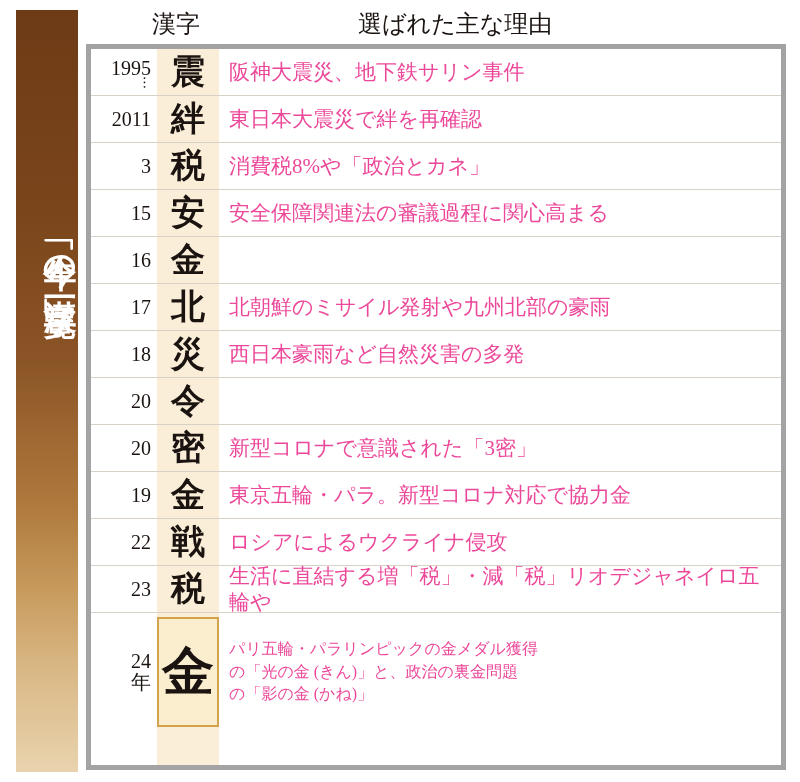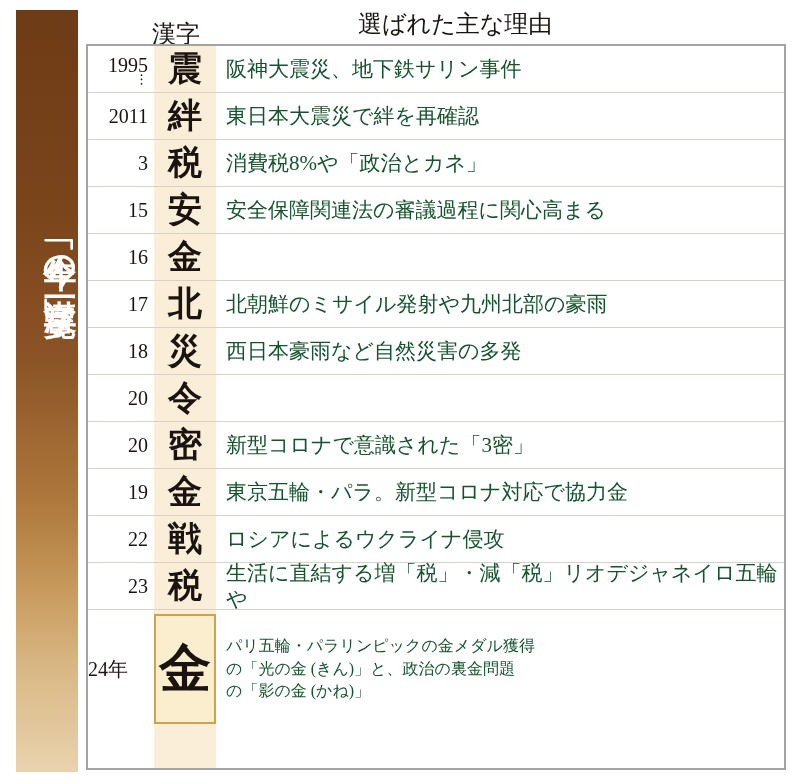--- a/index.html
+++ b/index.html
@@ -66,31 +66,31 @@
     white-space: nowrap;
   }
 
   
   .col-head {
     position: absolute;
     font-size: 24px;
     color: #1a1310;
     white-space: nowrap;
   }
-  .col-head-kanji { left: 152px; top: 18px; }
+  .col-head-kanji { left: 152px; top: 8px; }
   .col-head-reason { left: 358px; top: 8px; text-align: center; }
 
   
   .table-wrap {
     position: absolute;
     left: 86px;
     top: 44px;
     width: 700px;
     height: 726px;
-    border: 2px solid #a3a3a3;
+    border: 5px solid #a3a3a3;
     background: #ffffff;
     box-sizing: border-box;
   }
   .kanji-col-bg {
     position: absolute;
     left: 66px;
     top: 0;
     width: 62px;
     height: 100%;
     background: #faeed8;
@@ -145,21 +145,21 @@
   }
   .row.tall .kanji {
     font-size: 52px;
   }
   .reason {
     flex: 1 1 auto;
     padding-left: 10px;
     padding-right: 6px;
     font-size: 21px;
     line-height: 1.25;
-    color: #14532d;
+    color: #ec4899;
     position: relative;
     z-index: 2;
     box-sizing: border-box;
   }
   .row.tall .reason {
     font-size: 16px;
     line-height: 1.42;
     white-space: pre-line;
   }
   .row-highlight .kanji-box {
@@ -168,23 +168,24 @@
     top: 4px;
     width: 62px;
     height: 110px;
     border: 2px solid #d2a24a;
     background: #fbeecf;
     box-sizing: border-box;
     z-index: 1;
   }
   .year-two-line {
     display: flex;
-    flex-direction: row;
+    flex-direction: column;
     align-items: flex-end;
     line-height: 1.05;
+    justify-content: flex-end;
   }
 </style>
 </head>
 <body>
 
 <div class="page">
 
   <div class="side-band">
     <div class="band-inner"></div>
     <div class="band-lower"></div>

